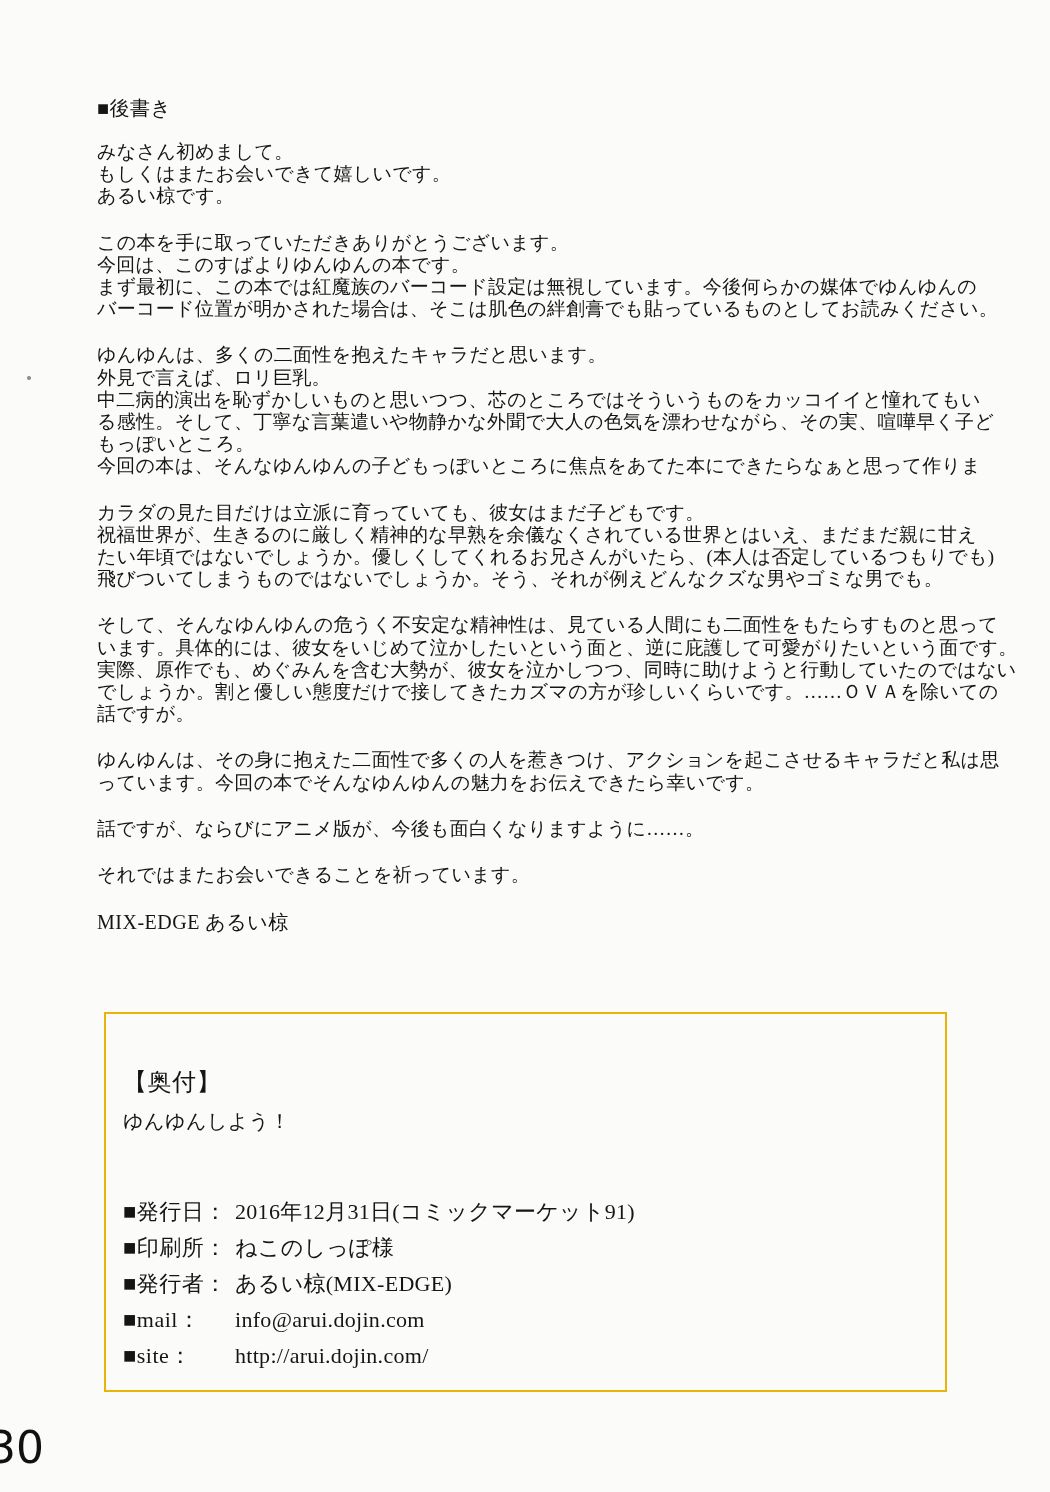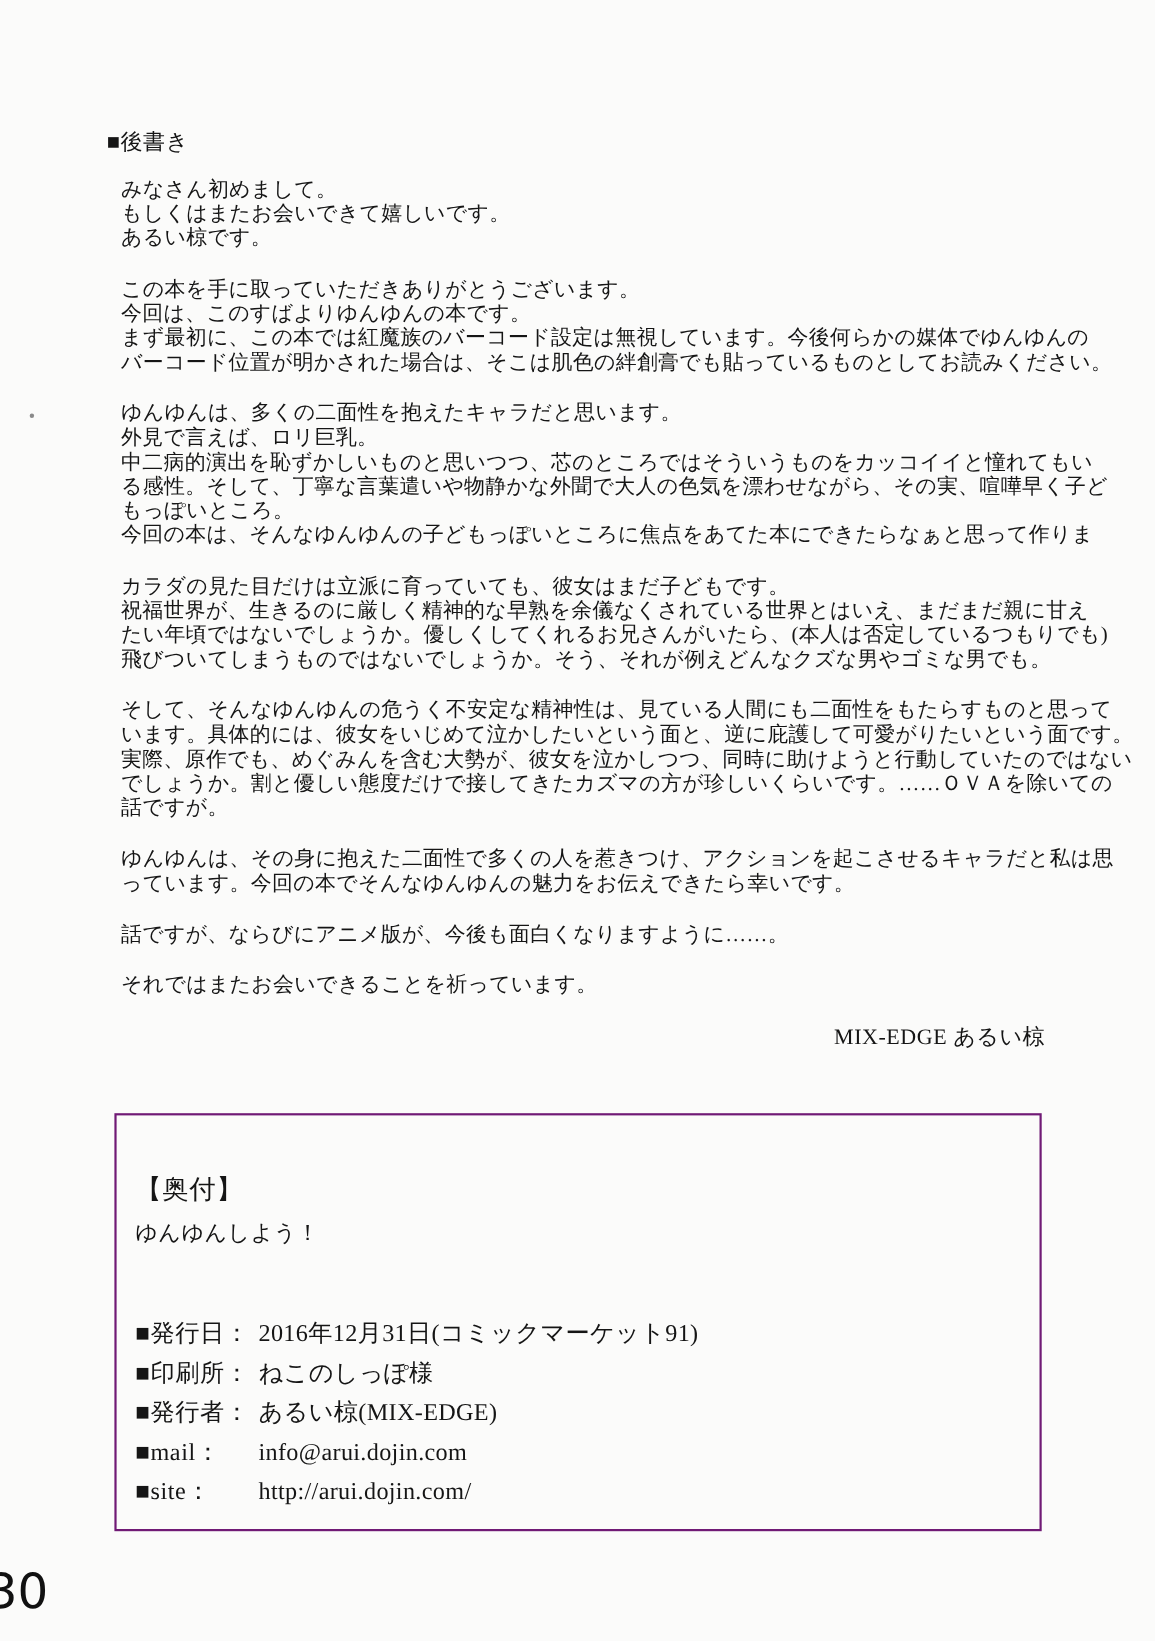--- a/index.html
+++ b/index.html
@@ -15,54 +15,53 @@
     font-family: "Liberation Serif", "DejaVu Serif", serif;
     color: #151515;
   }
   .page {
     position: absolute;
     inset: 0;
   }
   .afterword {
     position: absolute;
     left: 97px;
-    top: 117px;
+    top: 96px;
     width: 853px;
   }
   .heading {
     font-size: 20px;
     line-height: 24px;
     letter-spacing: 0.5px;
   }
   .paragraphs {
     margin-top: 21px;
   }
   .para {
-    margin: 0 0 24px 13px;
+    margin: 0 0 24px 0;
     font-size: 19px;
     line-height: 22.2px;
     letter-spacing: 0.3px;
   }
   .para .line {
     white-space: pre;
   }
   .signature {
-    text-align: right;
     font-size: 20px;
     line-height: 24px;
     margin-top: 14px;
     letter-spacing: 0.5px;
   }
   .colophon-box {
     position: absolute;
     left: 104px;
     top: 1012px;
     width: 843px;
     height: 380px;
-    border: 2px solid #701a75;
+    border: 2px solid #eab308;
     box-sizing: border-box;
     padding: 54px 20px 0 17px;
     background: transparent;
   }
   .colophon-title {
     font-size: 24px;
     line-height: 28px;
     letter-spacing: 0.5px;
   }
   .colophon-booktitle {

